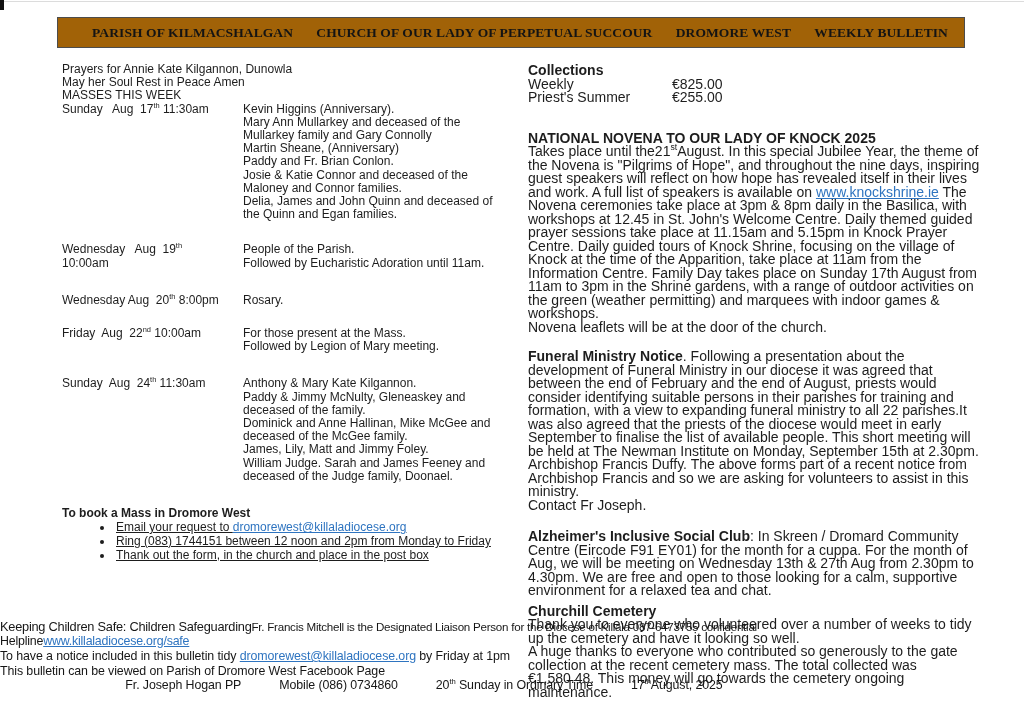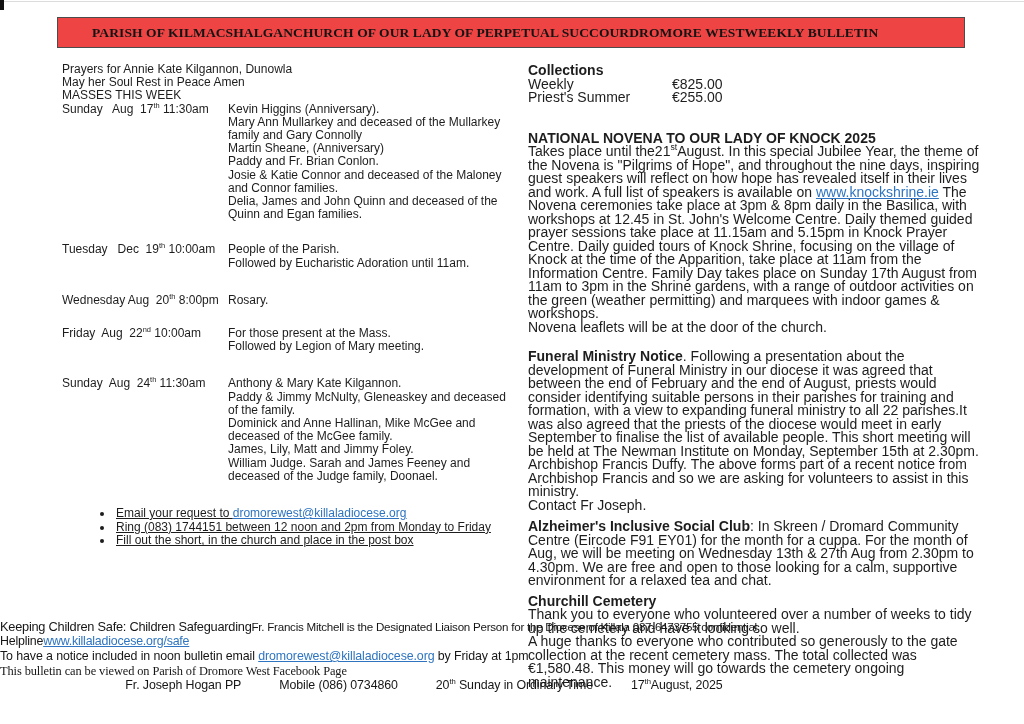--- a/index.html
+++ b/index.html
@@ -7,64 +7,64 @@
     width:1024px;height:724px;position:relative;background:#ffffff;
     font-family:"Liberation Sans","DejaVu Sans",sans-serif;
     color:#1d1d1d;-webkit-font-smoothing:antialiased;overflow:hidden;
   }
   .scan-tick{position:absolute;left:0;top:0;width:4px;height:10px;background:#111;}
   .scan-edge{position:absolute;left:0;top:1px;width:100%;height:1px;background:#dcdcdc;}
 
   
   .masthead{
     position:absolute;left:57px;top:17px;width:908px;height:31px;
-    border:1.5px solid #4c4c4c;box-sizing:border-box;background:#ef4444;
-    display:flex;align-items:center;
+    border:1.5px solid #4c4c4c;box-sizing:border-box;background:#a16207;
+    display:flex;align-items:center;justify-content:space-between;
     padding:0 16px 0 34px;
     font-family:"Liberation Serif","DejaVu Serif",serif;
     font-weight:bold;font-size:13.5px;letter-spacing:0.1px;color:#141414;
     white-space:nowrap;
   }
 
   
   .col-left{position:absolute;left:62px;top:63px;width:446px;font-size:12px;line-height:13.2px;}
   .col-right{position:absolute;left:528px;top:64px;width:456px;font-size:14px;line-height:13.5px;}
 
   .b{font-weight:bold;}
   sup.ord{font-size:0.62em;vertical-align:super;line-height:0;}
 
   .masses-heading{font-weight:normal;}
-  .mass-row{display:flex;margin-bottom:24px;}
+  .mass-row{display:flex;margin-bottom:24px;gap:15px;}
   .mass-row.first{margin-bottom:22px;margin-top:0;}
   .when{width:166px;flex:none;white-space:pre-wrap;}
   .what{flex:1;}
 
   .book-heading{font-weight:bold;margin-top:0;}
   ul.book-list{margin:1px 0 0 0;padding-left:52px;}
   ul.book-list li{margin:0 0 0.5px 0;padding-left:2px;text-decoration:underline;}
 
   .collections-row{display:flex;align-items:center;}
   .collections-row .lbl{width:144px;flex:none;}
 
   .sec{margin-top:0;}
   .novena{margin-top:27px;}
   .funeral{margin-top:16px;}
-  .alz{margin-top:8px;}
+  .alz{margin-top:18px;}
   .cem{margin-top:7px;}
   .sec p{margin:0;}
 
   a.link{color:#2e74c0;text-decoration:underline;cursor:pointer;}
 
   
   .footer{position:absolute;left:0;top:619px;width:848px;text-align:left;color:#161616;}
   .f1{font-size:11.6px;letter-spacing:-0.25px;line-height:15px;}
   .f1 .lead{font-size:12.8px;}
   .f2{font-size:12.4px;letter-spacing:-0.2px;line-height:15px;}
   .f3{font-size:12.4px;letter-spacing:-0.1px;line-height:14.5px;}
-  .f4{font-size:12.4px;letter-spacing:-0.1px;line-height:14.5px;font-family:Liberation Serif, serif;}
+  .f4{font-size:12.4px;letter-spacing:-0.1px;line-height:14.5px;}
   .f5{font-size:12.4px;letter-spacing:-0.1px;line-height:15px;display:flex;justify-content:center;gap:38px;}
 </style>
 </head>
 <body>
 
 <div>
   <div class="scan-edge"></div>
   <div class="scan-tick"></div>
 
   <div class="masthead">
@@ -86,21 +86,21 @@
         <div>Kevin Higgins (Anniversary).</div>
         <div>Mary Ann Mullarkey and deceased of the Mullarkey family and Gary Connolly</div>
         <div>Martin Sheane, (Anniversary)</div>
         <div>Paddy and Fr. Brian Conlon.</div>
         <div>Josie &amp; Katie Connor and deceased of the Maloney and Connor families.</div>
         <div>Delia, James and John Quinn and deceased of the Quinn and Egan families.</div>
       </div>
     </div>
 
     <div class="mass-row">
-      <div class="when"><span>Tuesday   Dec  19</span><sup class="ord">th</sup><span> 10:00am</span></div>
+      <div class="when"><span>Wednesday   Aug  19</span><sup class="ord">th</sup><span> 10:00am</span></div>
       <div class="what">
         <div>People of the Parish.</div>
         <div>Followed by Eucharistic Adoration until 11am.</div>
       </div>
     </div>
 
     <div class="mass-row" style="margin-bottom:20px;">
       <div class="when"><span>Wednesday Aug  20</span><sup class="ord">th</sup><span> 8:00pm</span></div>
       <div class="what">
         <div>Rosary.</div>
@@ -119,24 +119,25 @@
       <div class="when"><span>Sunday  Aug  24</span><sup class="ord">th</sup><span> 11:30am</span></div>
       <div class="what">
         <div>Anthony &amp; Mary Kate Kilgannon.</div>
         <div>Paddy &amp; Jimmy McNulty, Gleneaskey and deceased of the family.</div>
         <div>Dominick and Anne Hallinan, Mike McGee and deceased of the McGee family.</div>
         <div>James, Lily, Matt and Jimmy Foley.</div>
         <div>William Judge. Sarah and James Feeney and deceased of the Judge family, Doonael.</div>
       </div>
     </div>
 
+    <div class="book-heading">To book a Mass in Dromore West</div>
     <ul class="book-list">
       <li><span>Email your request to </span><a class="link">dromorewest@killaladiocese.org</a></li>
       <li>Ring (083) 1744151 between 12 noon and 2pm from Monday to Friday</li>
-      <li>Fill out the short, in the church and place in the post box</li>
+      <li>Thank out the form, in the church and place in the post box</li>
     </ul>
   </div>
 
   <div class="col-right">
     <div class="sec">
       <div class="b">Collections</div>
       <div class="collections-row">
         <span class="lbl">Weekly</span>
         <span>€825.00</span>
       </div>
@@ -169,21 +170,21 @@
   </div>
 
   <div class="footer">
     <div class="f1">
       <span class="lead">Keeping Children Safe: Children Safeguarding</span><span>Fr. Francis Mitchell is the Designated Liaison Person for the Diocese of Killala 087-6473755 confidential</span>
     </div>
     <div class="f2">
       <span>Helpline</span><a class="link">www.killaladiocese.org/safe</a>
     </div>
     <div class="f3">
-      <span>To have a notice included in noon bulletin email </span><a class="link">dromorewest@killaladiocese.org</a><span> by Friday at 1pm</span>
+      <span>To have a notice included in this bulletin tidy </span><a class="link">dromorewest@killaladiocese.org</a><span> by Friday at 1pm</span>
     </div>
     <div class="f4">This bulletin can be viewed on Parish of Dromore West Facebook Page</div>
     <div class="f5">
       <span>Fr. Joseph Hogan PP</span>
       <span>Mobile (086) 0734860</span>
       <span><span>20</span><sup class="ord">th</sup><span> Sunday in Ordinary Time</span></span>
       <span><span>17</span><sup class="ord">th</sup><span>August, 2025</span></span>
     </div>
   </div>
 </div>

